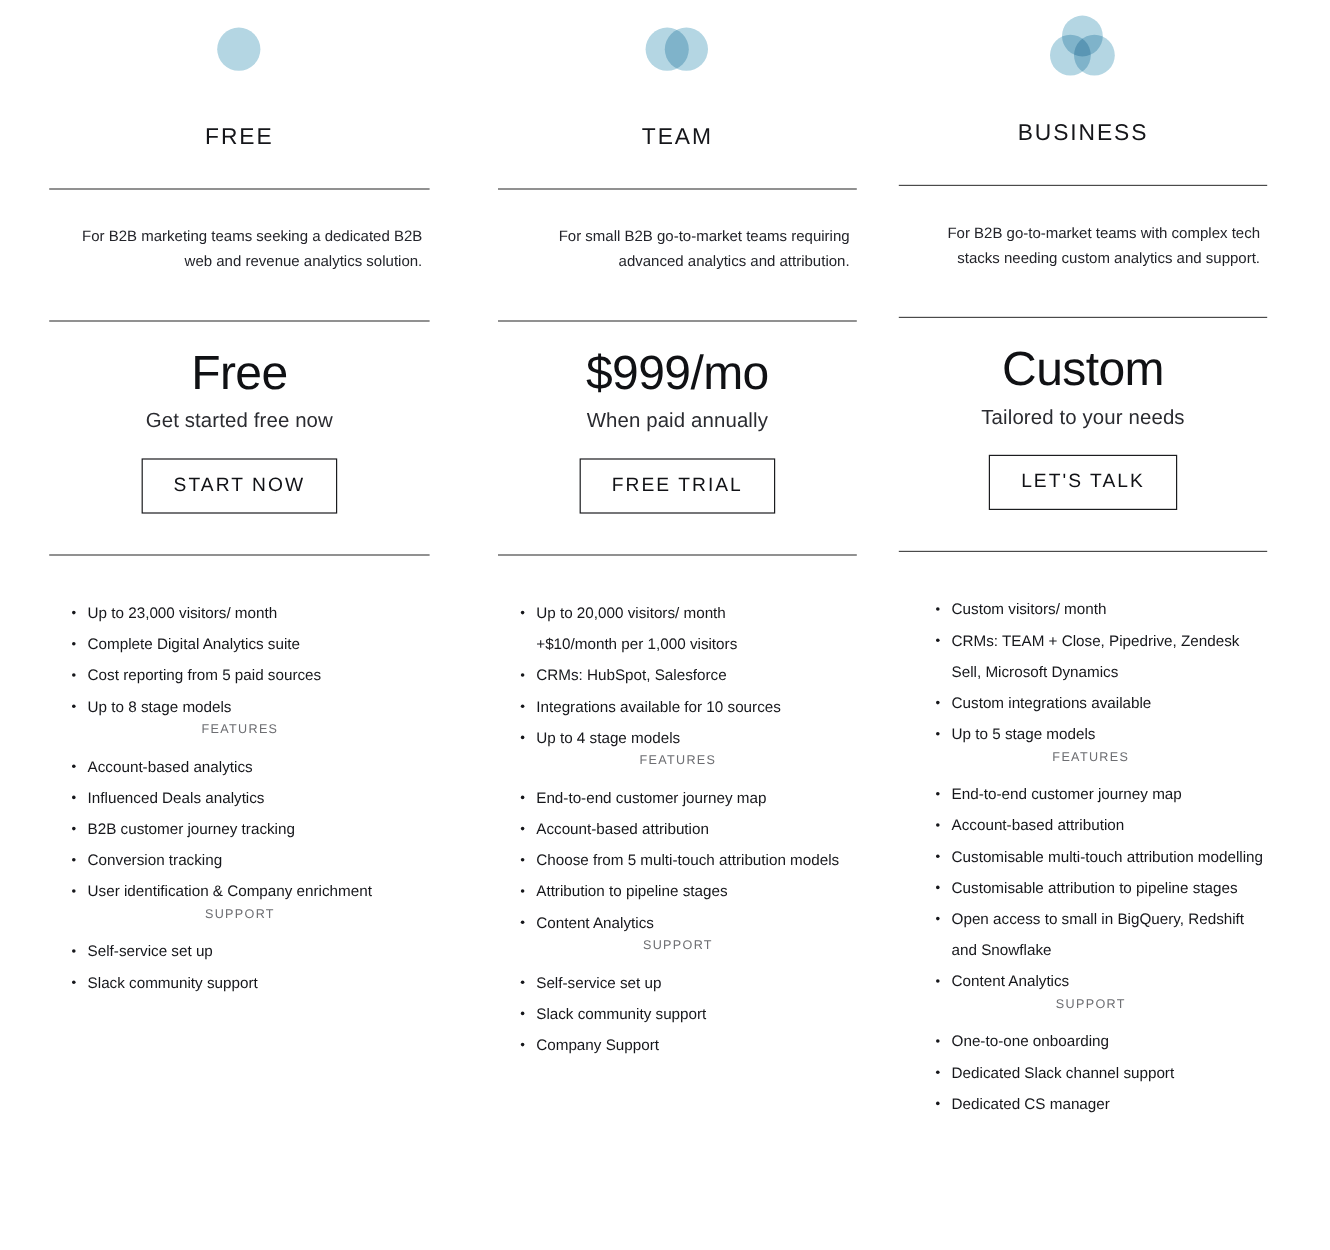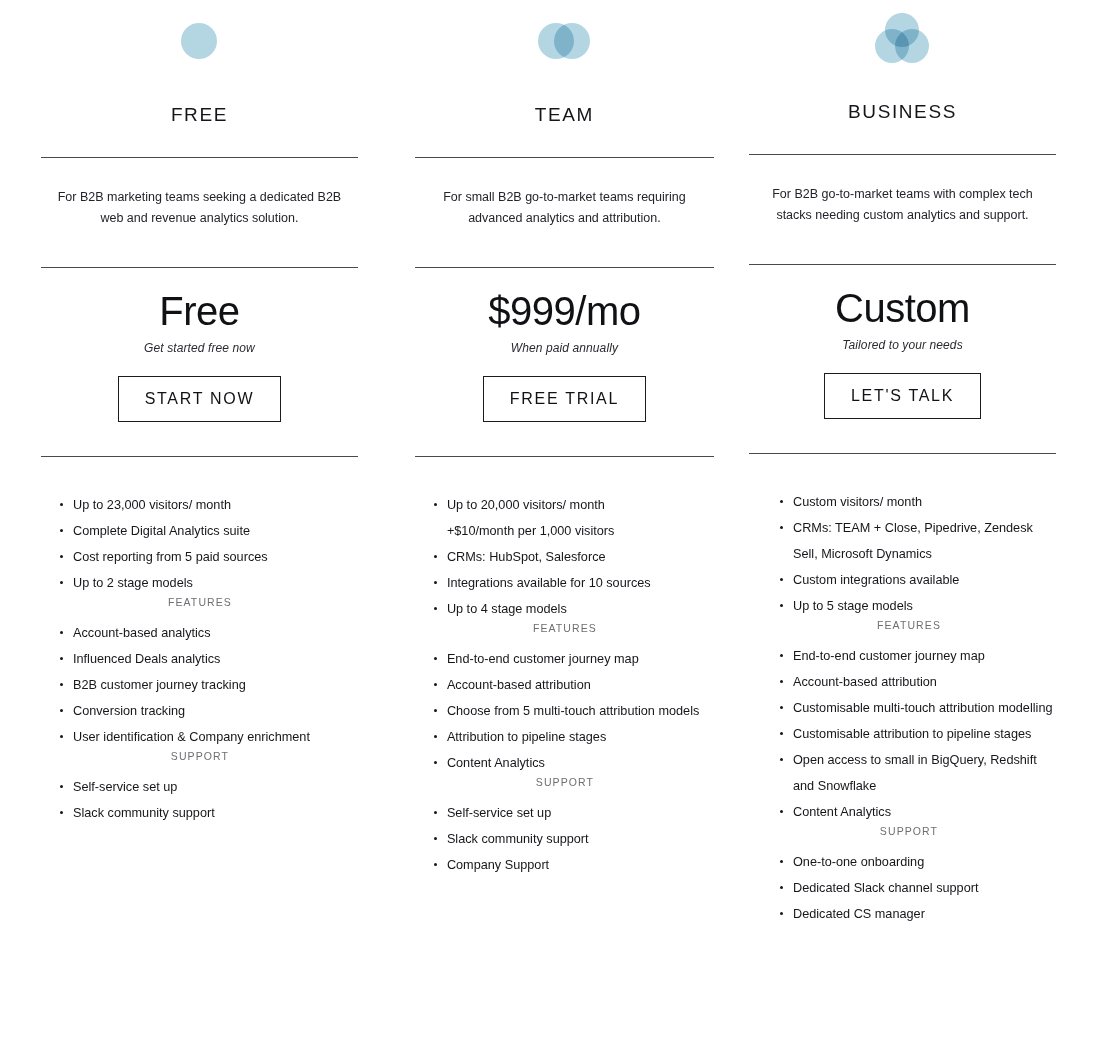--- a/index.html
+++ b/index.html
@@ -57,45 +57,44 @@
     border-top: 1.6px solid #4a4a4a;
     margin: 0;
     width: 100%;
   }
   .rule.top   { margin-top: 31px; }
   .rule.mid   { margin-top: 38px; }
   .rule.bot   { margin-top: 34px; }
 
   
   .plan-desc {
-    text-align: center;
+    text-align: right;
     font-size: 12.5px;
     line-height: 21px;
     color: #23242a;
     padding: 0 6px;
     margin-top: 29px;
     margin-bottom: 0;
   }
 
   
   .price-block { text-align: center; }
   .price {
     font-size: 40px;
     font-weight: 300;
     letter-spacing: -0.5px;
     color: #101114;
     margin-top: 22px;
     line-height: 1.05;
   }
   .price-note {
-    font-size: 12px;
+    font-size: 17px;
     color: #2a2b30;
     margin-top: 9px;
     letter-spacing: 0.1px;
-    font-style: italic;
   }
   .cta-button {
     display: inline-block;
     margin-top: 21px;
     padding: 13px 26px;
     border: 1.4px solid #1b1c1f;
     background: #ffffff;
     color: #111216;
     font-family: "Liberation Sans", sans-serif;
     font-size: 16px;
@@ -169,21 +168,21 @@
       <div class="price-block">
         <div class="price">Free</div>
         <div class="price-note">Get started free now</div>
         <button class="cta-button">START NOW</button>
       </div>
       <hr class="rule bot">
       <ul class="bullets list-top">
         <li><span>Up to 23,000 visitors/ month</span></li>
         <li><span>Complete Digital Analytics suite</span></li>
         <li><span>Cost reporting from 5 paid sources</span></li>
-        <li><span>Up to 2 stage models</span></li>
+        <li><span>Up to 8 stage models</span></li>
       </ul>
       <div class="section-label">FEATURES</div>
       <ul class="bullets list-after-label">
         <li><span>Account-based analytics</span></li>
         <li><span>Influenced Deals analytics</span></li>
         <li><span>B2B customer journey tracking</span></li>
         <li><span>Conversion tracking</span></li>
         <li><span>User identification &amp; Company enrichment</span></li>
       </ul>
       <div class="section-label">SUPPORT</div>

